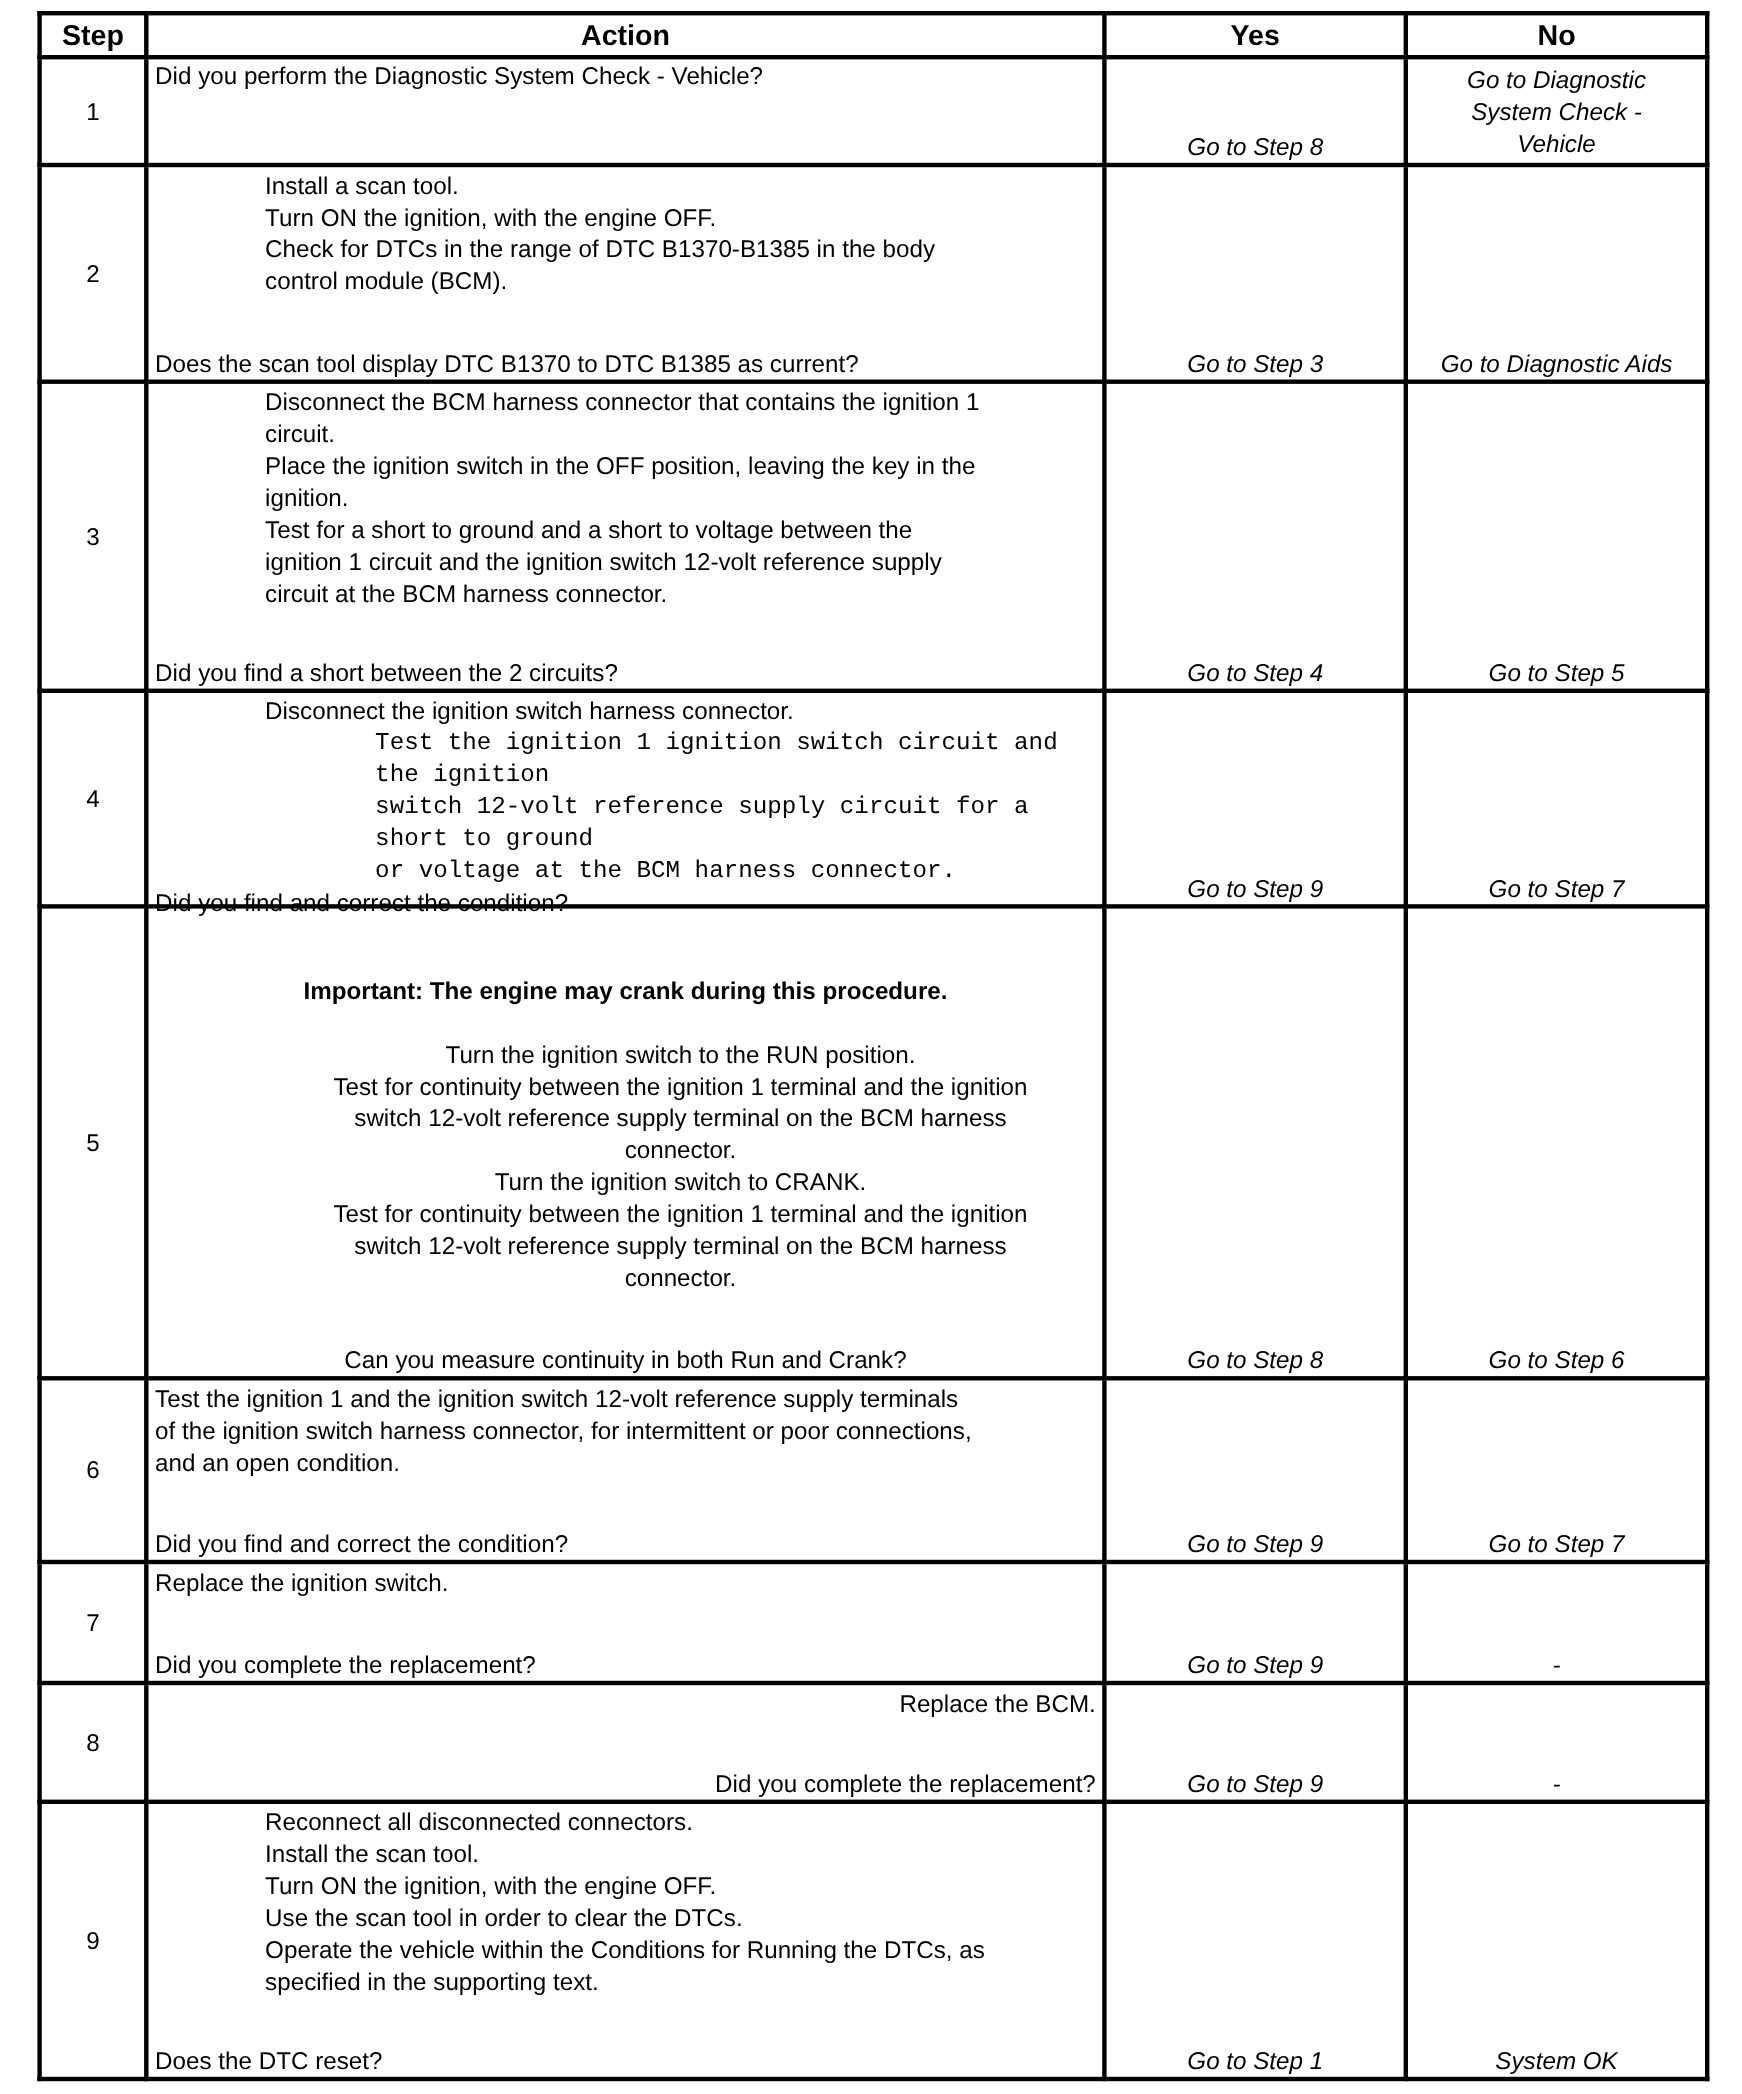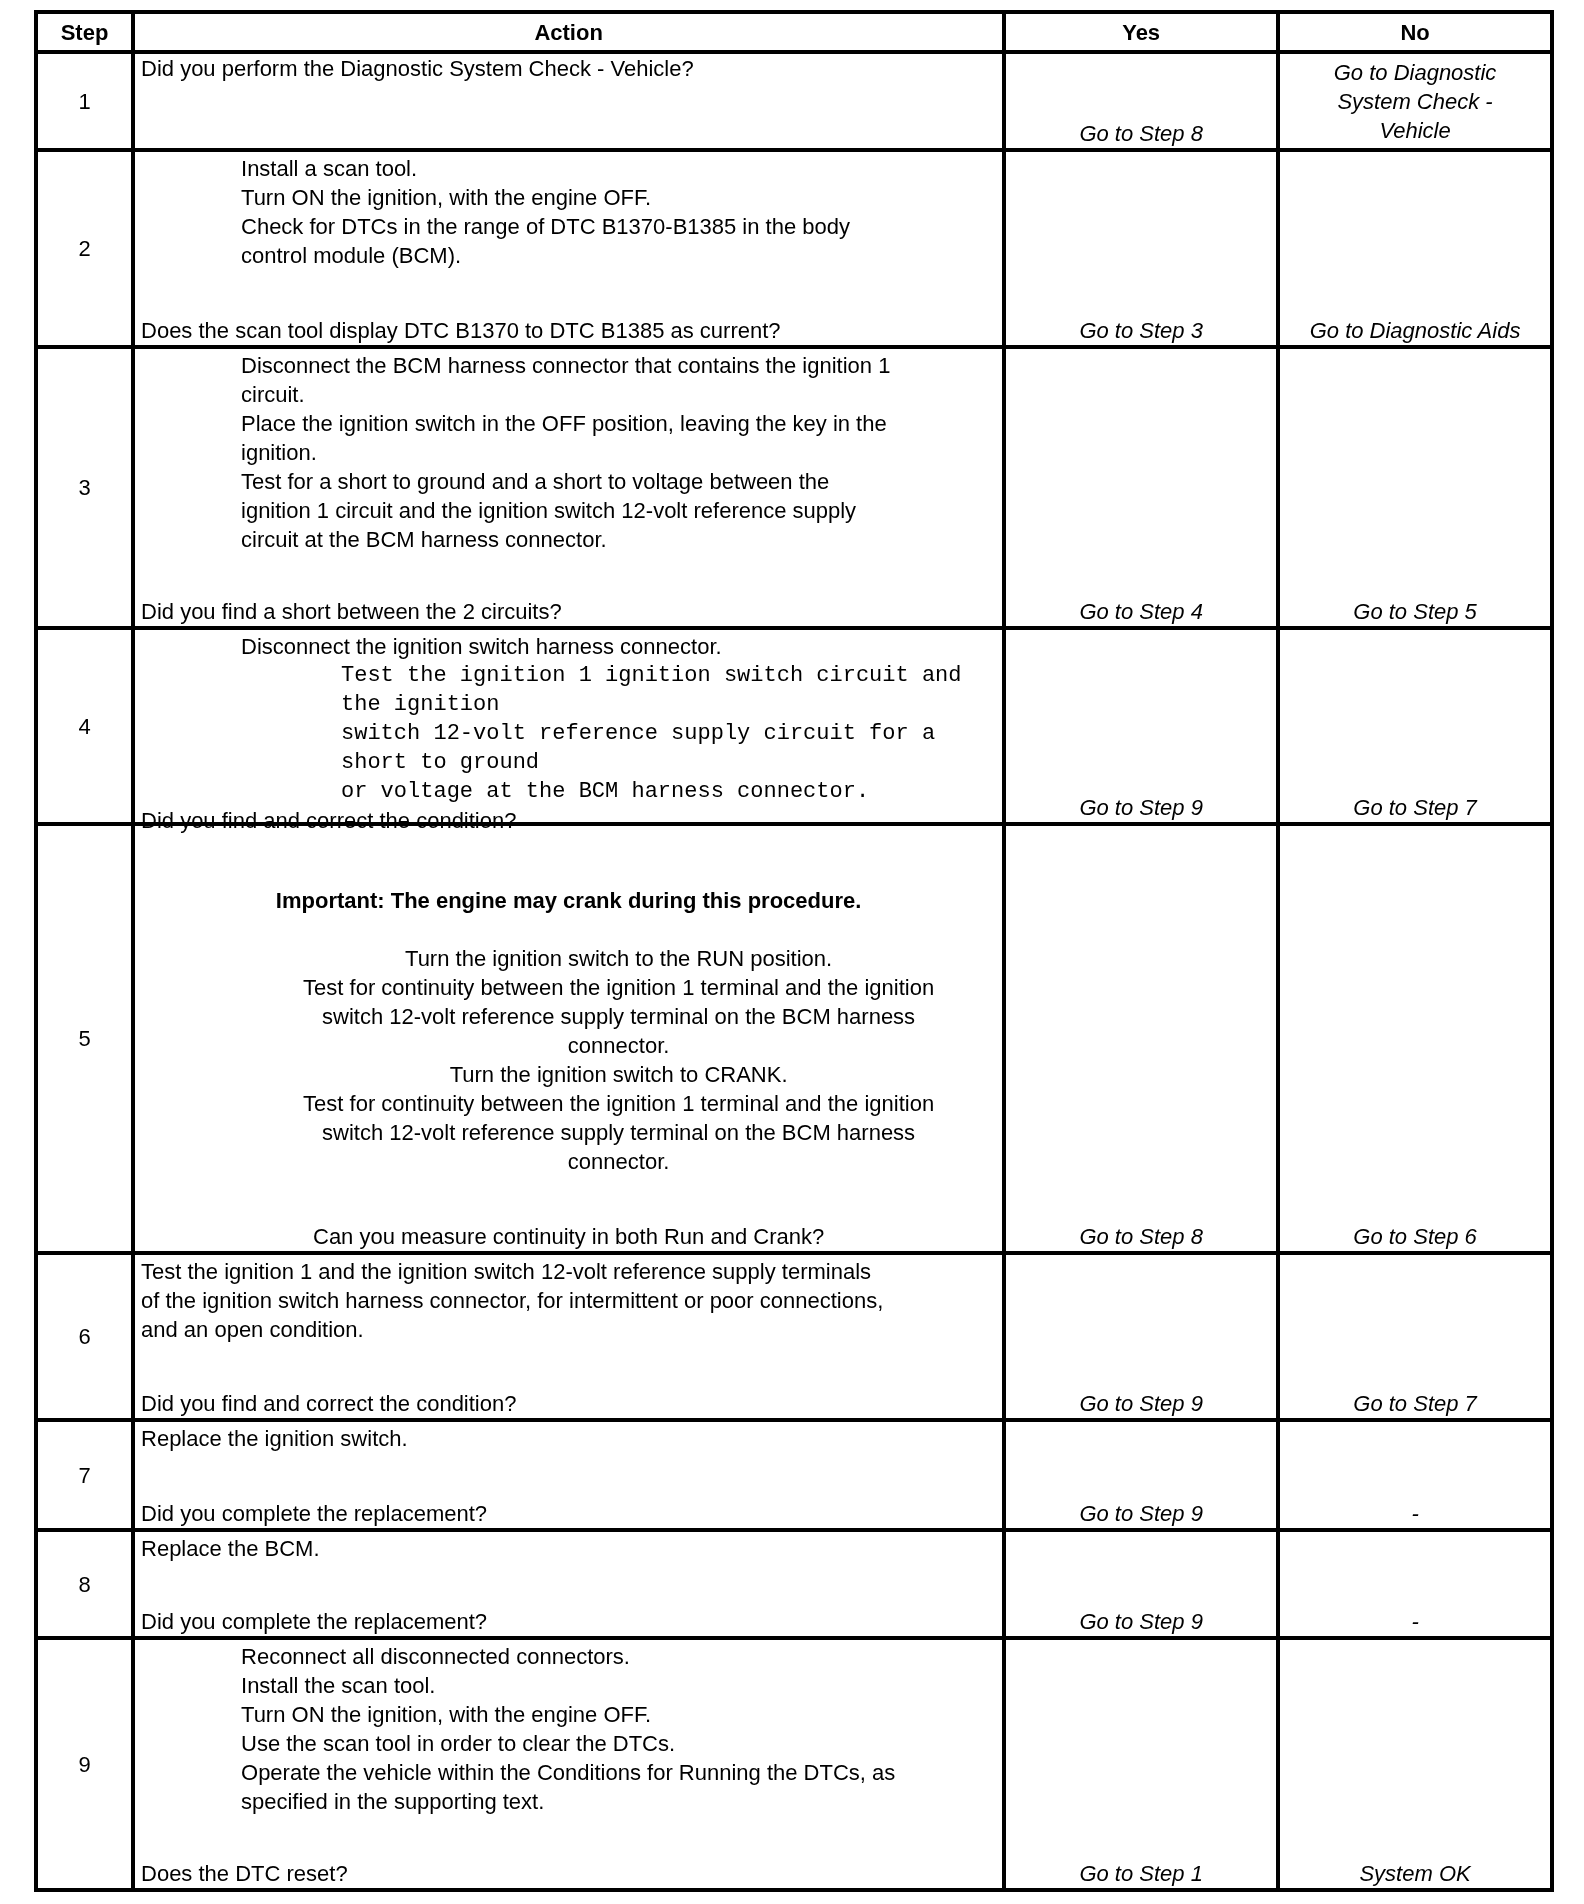--- a/index.html
+++ b/index.html
@@ -24,21 +24,21 @@
       font-size: 22px;
       line-height: 29px;
     }
     .tbl td, .tbl th {
       border: 4px solid #000;
       padding: 0;
       vertical-align: top;
     }
     .tbl th {
       font-weight: bold;
-      font-size: 22px;
+      font-size: 26px;
       text-align: center;
       vertical-align: middle;
       height: 36px;
     }
     .c-step { width: 96px; }
     .c-action { width: 862px; }
     .c-yes { width: 271px; }
     .c-no { width: 271px; }
     td.step {
       text-align: center;
@@ -230,21 +230,21 @@
         <td class="yes">
           <span class="outcome">Go to Step 9</span>
         </td>
         <td class="no">
           <span class="outcome">-</span>
         </td>
       </tr>
       <tr style="height: 108px;">
         <td class="step">8</td>
         <td class="action">
-          <div class="action-inner" style="height: 104px;">
+          <div class="action-inner" style="height: 104px; align-items: flex-end;">
             <div class="lines">
               <span class="line">Replace the BCM.</span>
             </div>
             <div class="spacer"></div>
             <span class="line question">Did you complete the replacement?</span>
           </div>
         </td>
         <td class="yes">
           <span class="outcome">Go to Step 9</span>
         </td>

